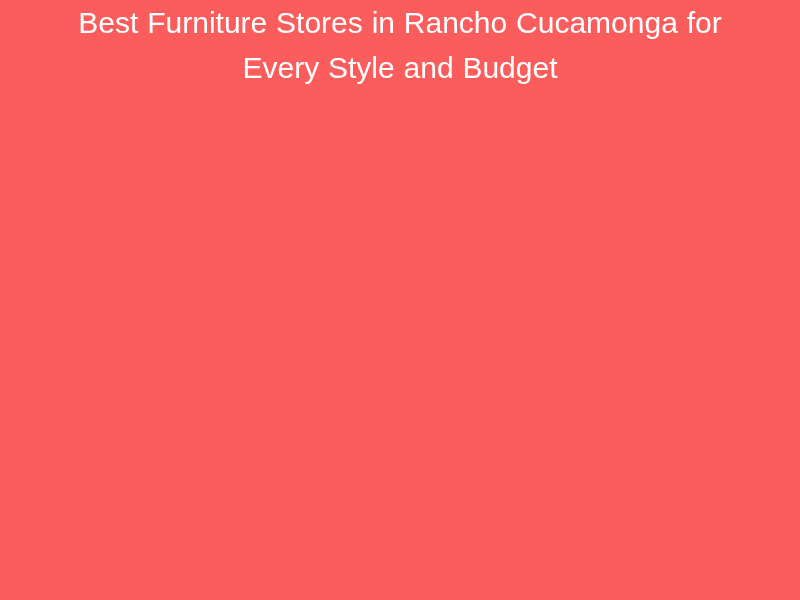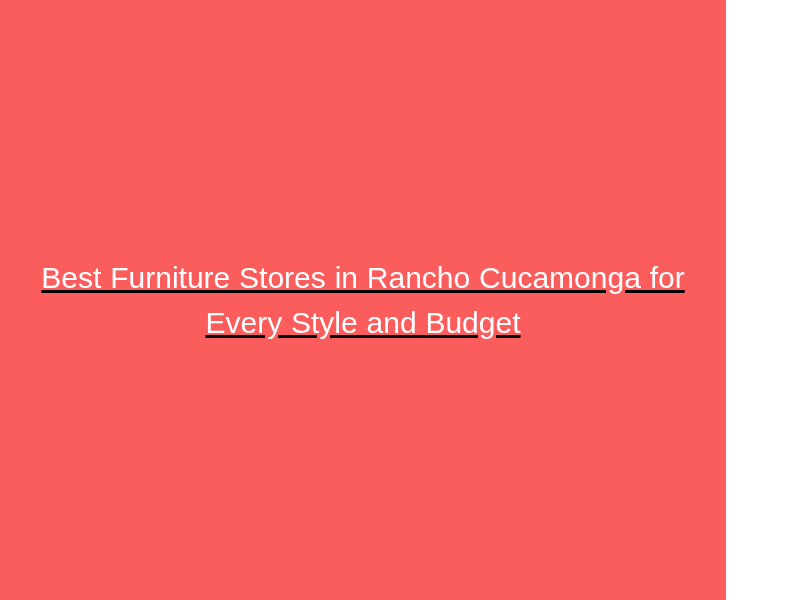--- a/index.html
+++ b/index.html
@@ -11,28 +11,27 @@
   body {
     width: 800px;
     height: 600px;
     overflow: hidden;
     font-family: "Liberation Sans", "DejaVu Sans", sans-serif;
   }
 
   #banner-card {
     position: relative;
     box-sizing: border-box;
-    width: 726px;
+    width: 800px;
     height: 600px;
     background-color: #fb5d5d;
     display: flex;
-    align-items: center;
+    align-items: flex-start;
     justify-content: center;
     padding: 0 40px;
-    text-decoration: underline;
   }
 
   #banner-heading {
     margin: 0;
     width: 720px;
     text-align: center;
     color: #ffffff;
     font-family: "Liberation Sans", "DejaVu Sans", sans-serif;
     font-size: 30px;
     font-weight: 400;

